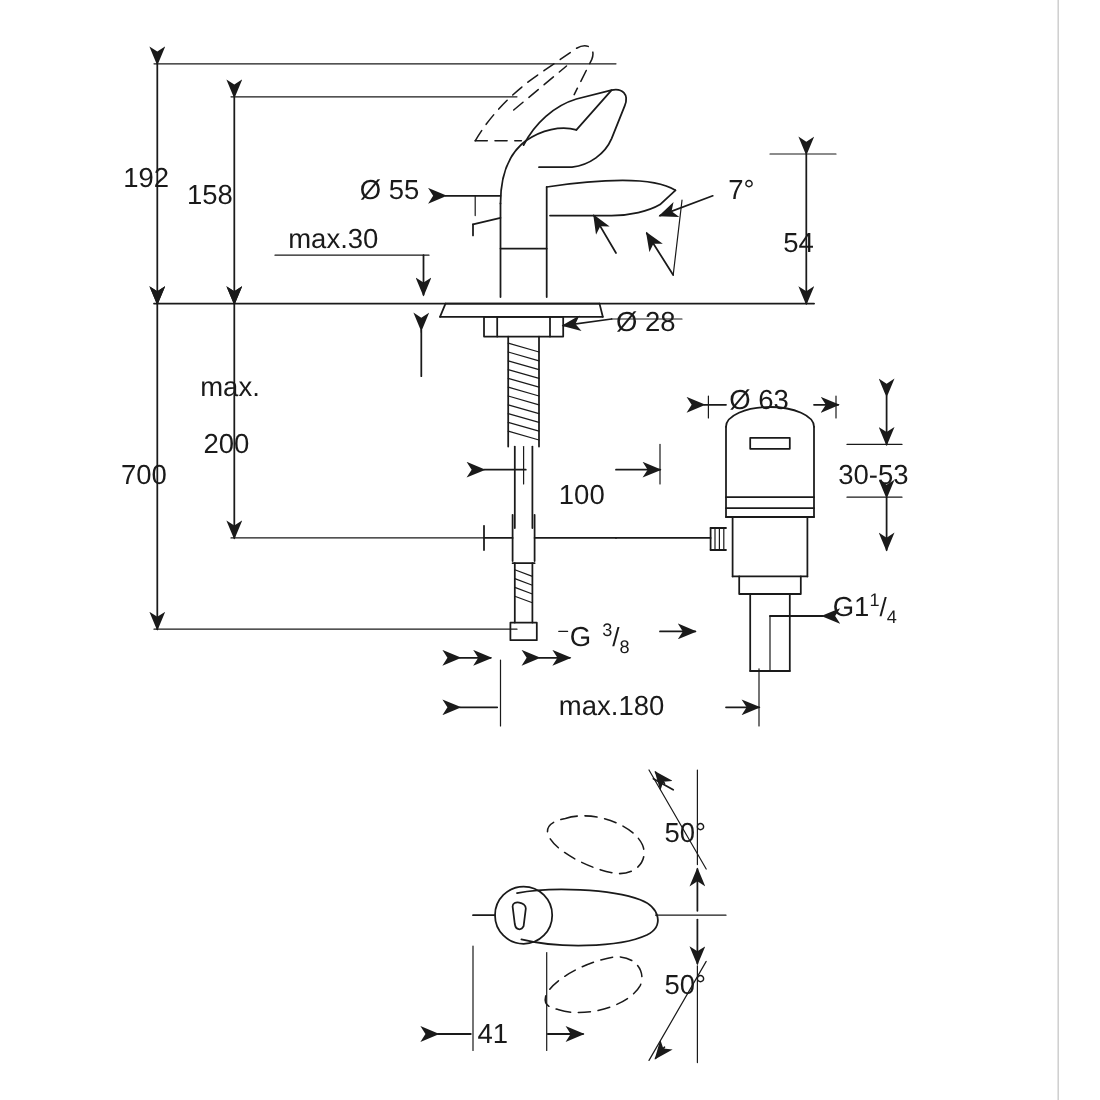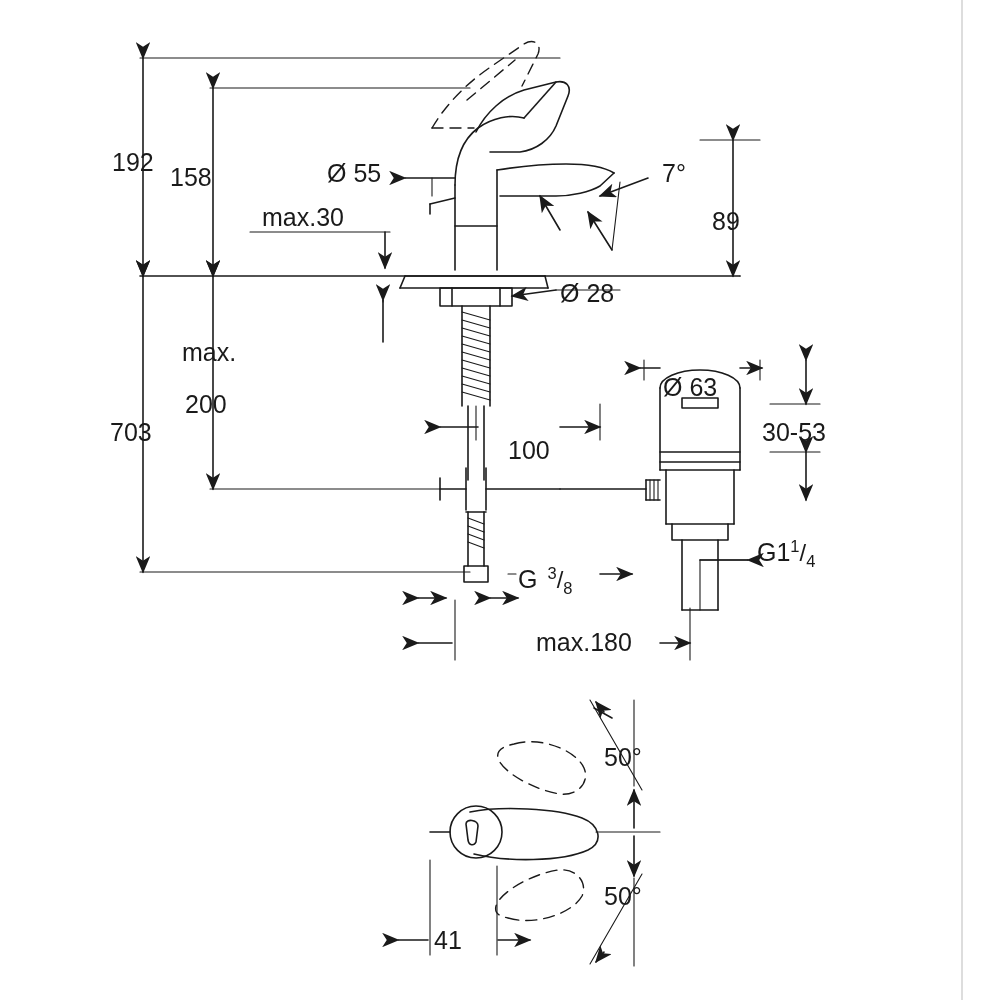--- a/index.html
+++ b/index.html
@@ -228,36 +228,36 @@
       <line x1="430" y1="860" x2="430" y2="955" stroke-width="1.1"></line>
       <line x1="497" y1="866" x2="497" y2="955" stroke-width="1.1"></line>
     </g>
   </svg>
 
   <div class="lbl" style="left:112px; top:150px;">192</div>
   <div class="lbl" style="left:170px; top:165px;">158</div>
   <div class="lbl" style="left:327px; top:161px;">Ø 55</div>
   <div class="lbl" style="left:262px; top:205px;">max.30</div>
   <div class="lbl" style="left:662px; top:161px;">7°</div>
-  <div class="lbl" style="left:712px; top:209px;">89</div>
+  <div class="lbl" style="left:712px; top:209px;">54</div>
   <div class="lbl" style="left:560px; top:281px;">Ø 28</div>
   <div class="lbl" style="left:182px; top:340px;">max.</div>
   <div class="lbl" style="left:185px; top:392px;">200</div>
-  <div class="lbl" style="left:110px; top:420px;">703</div>
-  <div class="lbl" style="left:663px; top:352px;margin-top:23px;">Ø 63</div>
+  <div class="lbl" style="left:110px; top:420px;">700</div>
+  <div class="lbl" style="left:663px; top:352px;">Ø 63</div>
   <div class="lbl" style="left:508px; top:414px;margin-top:24px;">100</div>
   <div class="lbl" style="left:762px; top:420px;">30-53</div>
 
   <div class="lbl" style="left:518px; top:565px;">
     <span>G</span><span style="display:inline-block;width:10px;"></span><sup style="font-size:0.66em;">3</sup><span class="slash">/</span><sub style="font-size:0.66em;">8</sub>
   </div>
 
   <div class="lbl" style="left:757px; top:538px;">
     <span>G1</span><sup style="font-size:0.66em;">1</sup><span class="slash">/</span><sub style="font-size:0.66em;">4</sub>
   </div>
 
-  <div class="lbl" style="left:536px; top:630px;">max.180</div>
+  <div class="lbl" style="left:508px; top:630px;">max.180</div>
 
   <div class="lbl" style="left:604px; top:745px;">50°</div>
   <div class="lbl" style="left:604px; top:884px;">50°</div>
   <div class="lbl" style="left:434px; top:928px;">41</div>
 
 </div>
 
 </body></html>

